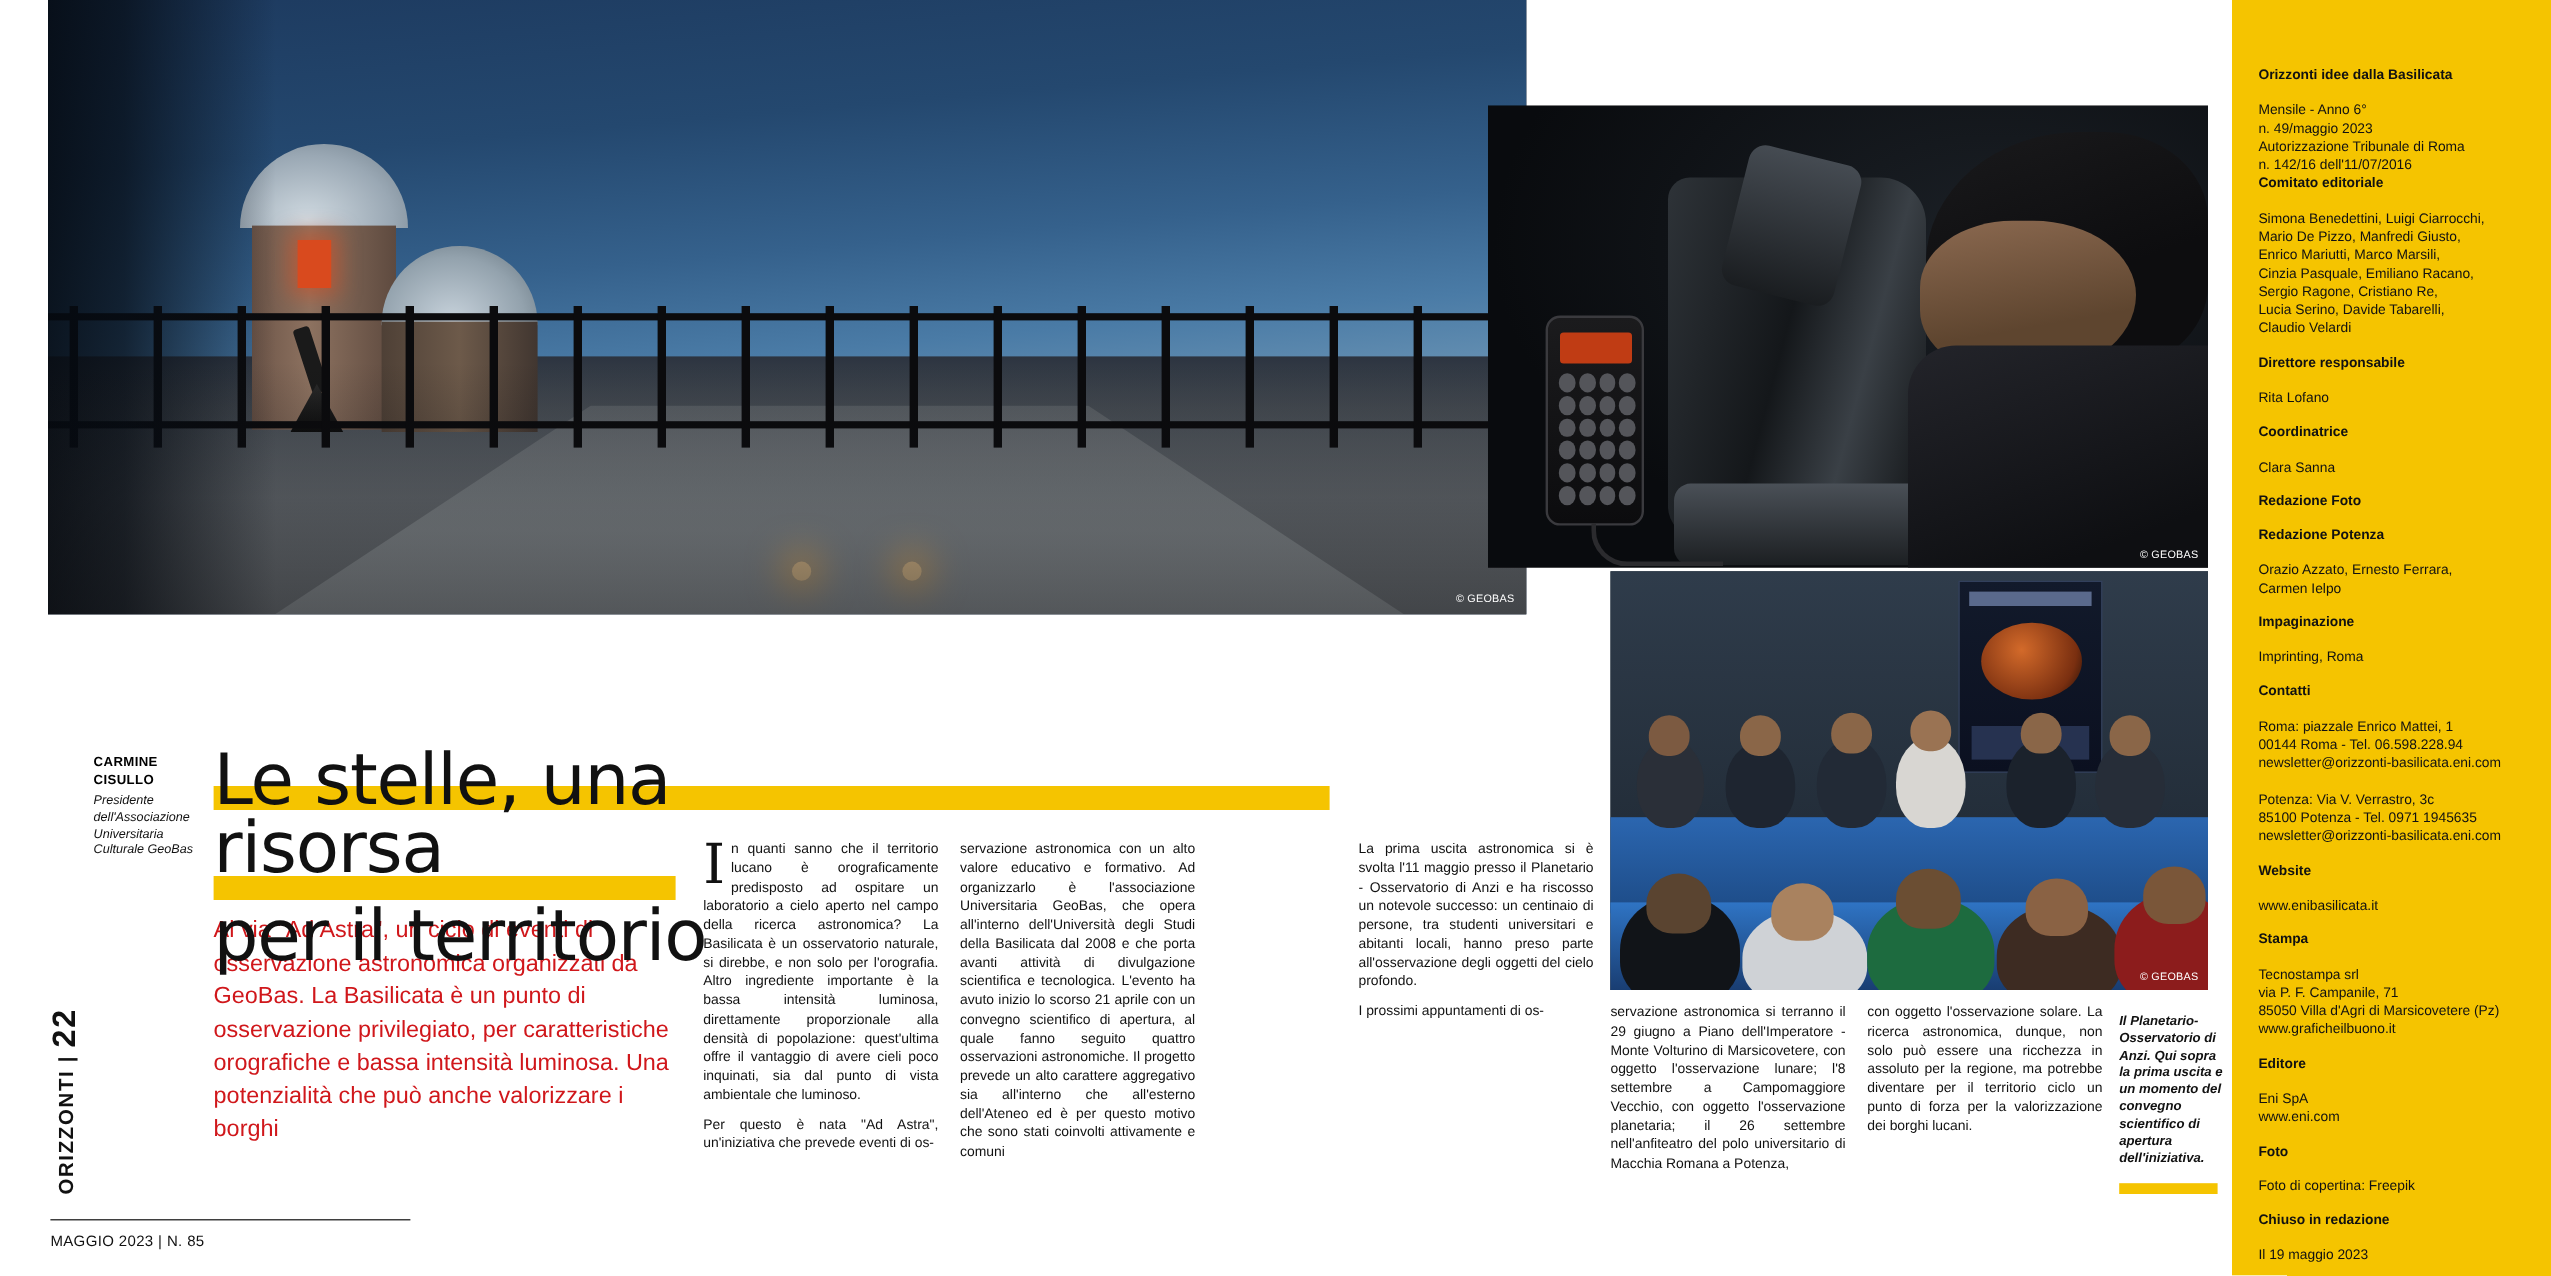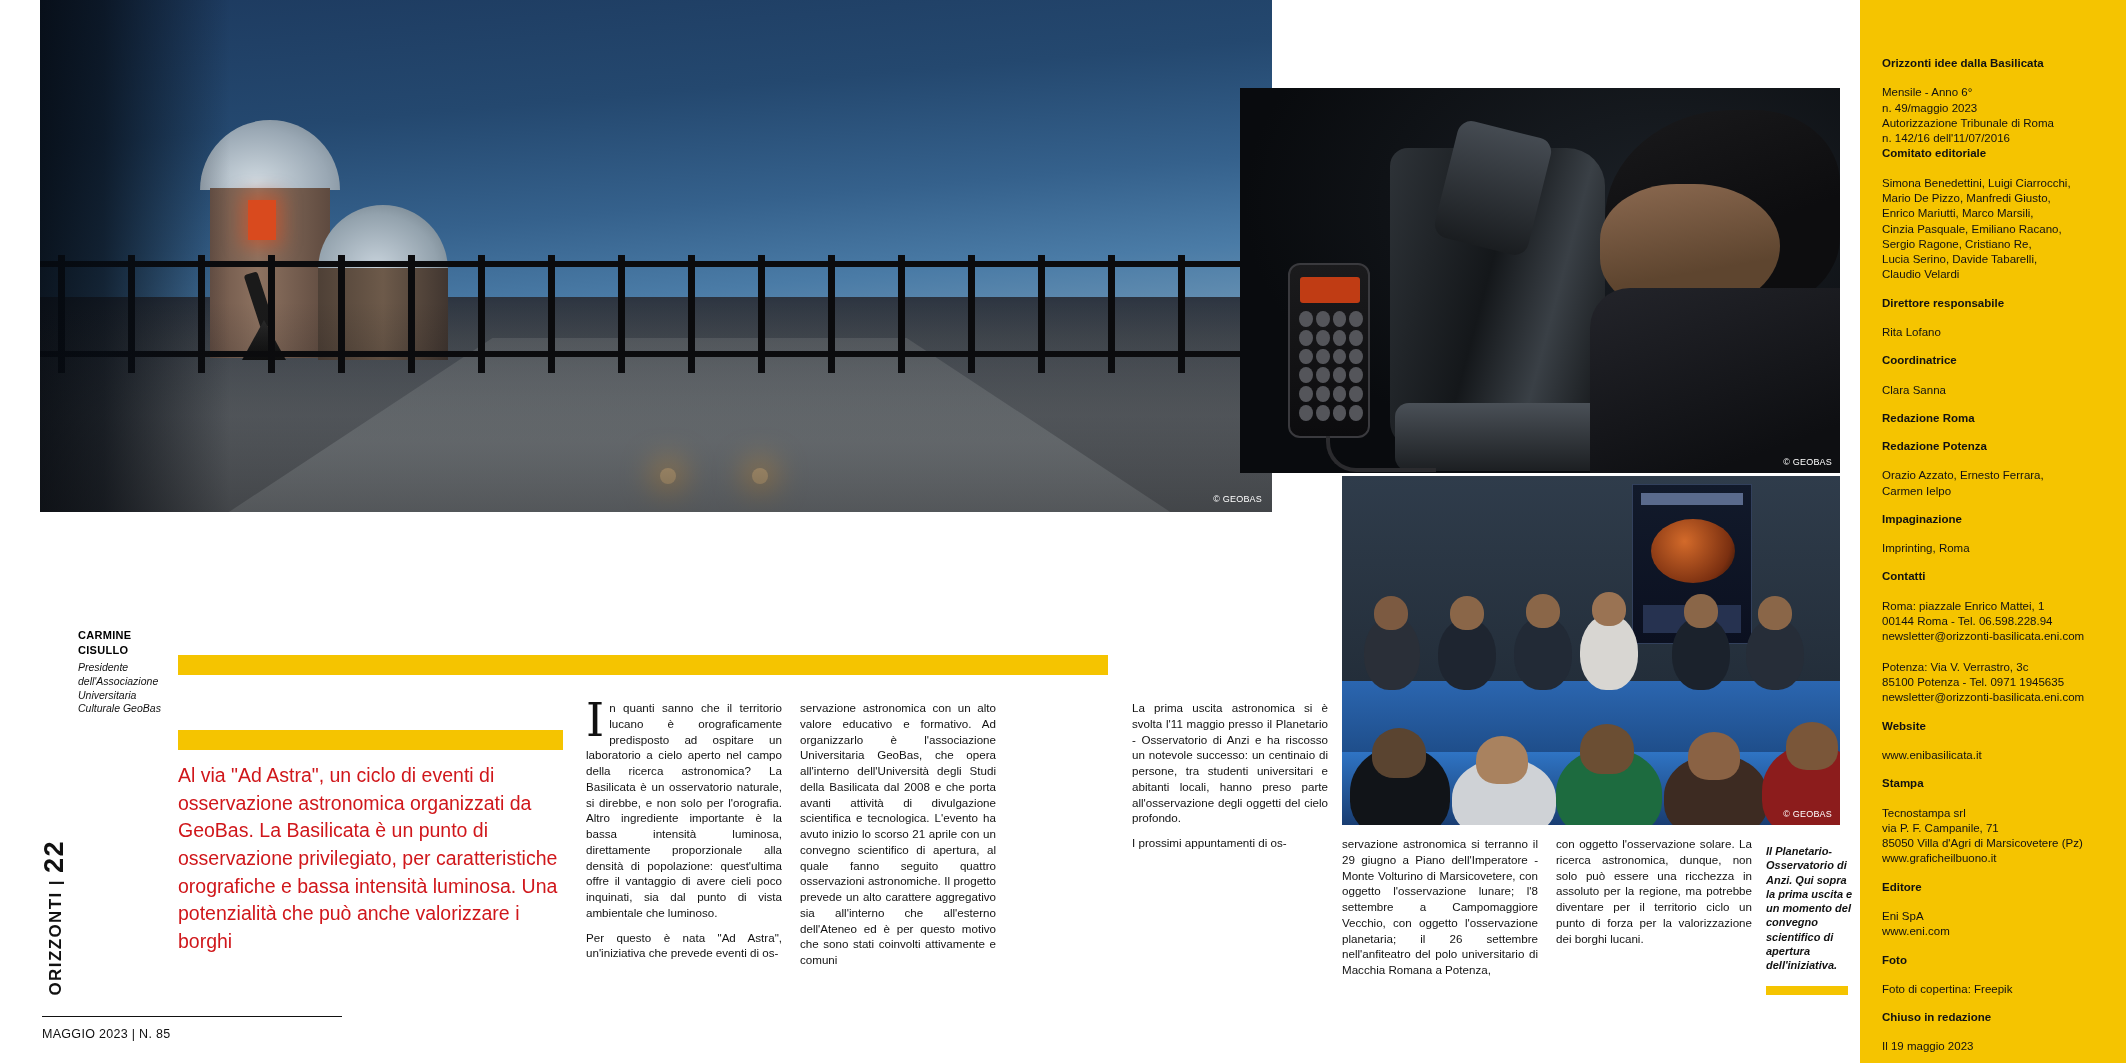--- a/index.html
+++ b/index.html
@@ -468,20 +468,24 @@
     <div class="pc-aud" style="left:346px; top:256px; width:52px;  height:48px; background:#8a6244;"></div>
     <div class="pc-aud" style="left:420px; top:268px; width:100px; height:94px; background:#8c1c1c;"></div>
     <div class="pc-aud" style="left:444px; top:246px; width:52px;  height:48px; background:#7a5639;"></div>
 
     <div class="credit" style="right:8px; bottom:6px;">© GEOBAS</div>
   </div>
 
   <div class="hl-bar"></div>
   <div class="hl-bar2"></div>
 
+  <div class="headline-wrap">
+    <div class="headline">Le stelle, una risorsa</div>
+    <div class="headline" style="margin-top:17px">per il territorio</div>
+  </div>
 
   <div class="byline">
     <b>CARMINE</b><br>
     <b>CISULLO</b>
     <div style="height:4px"></div>
     <i>Presidente dell'Associazione Universitaria Culturale GeoBas</i>
   </div>
 
   <div class="standfirst">Al via "Ad Astra", un ciclo di eventi di osservazione astronomica organizzati da GeoBas. La Basilicata è un punto di osservazione privilegiato, per caratteristiche orografiche e bassa intensità luminosa. Una potenzialità che può anche valorizzare i borghi</div>
 
@@ -543,21 +547,21 @@
           <div>Claudio Velardi</div>
         </div>
         <div class="sb-h">Direttore responsabile</div>
         <div class="sb-p">
           <div>Rita Lofano</div>
         </div>
         <div class="sb-h">Coordinatrice</div>
         <div class="sb-p">
           <div>Clara Sanna</div>
         </div>
-        <div class="sb-h">Redazione Roma</div>
+        <div class="sb-h">Redazione Foto</div>
         <div class="sb-h">Redazione Potenza</div>
         <div class="sb-p">
           <div>Orazio Azzato, Ernesto Ferrara,</div>
           <div>Carmen Ielpo</div>
         </div>
         <div class="sb-h">Impaginazione</div>
         <div class="sb-p">
           <div>Imprinting, Roma</div>
         </div>
         <div class="sb-h">Contatti</div>

